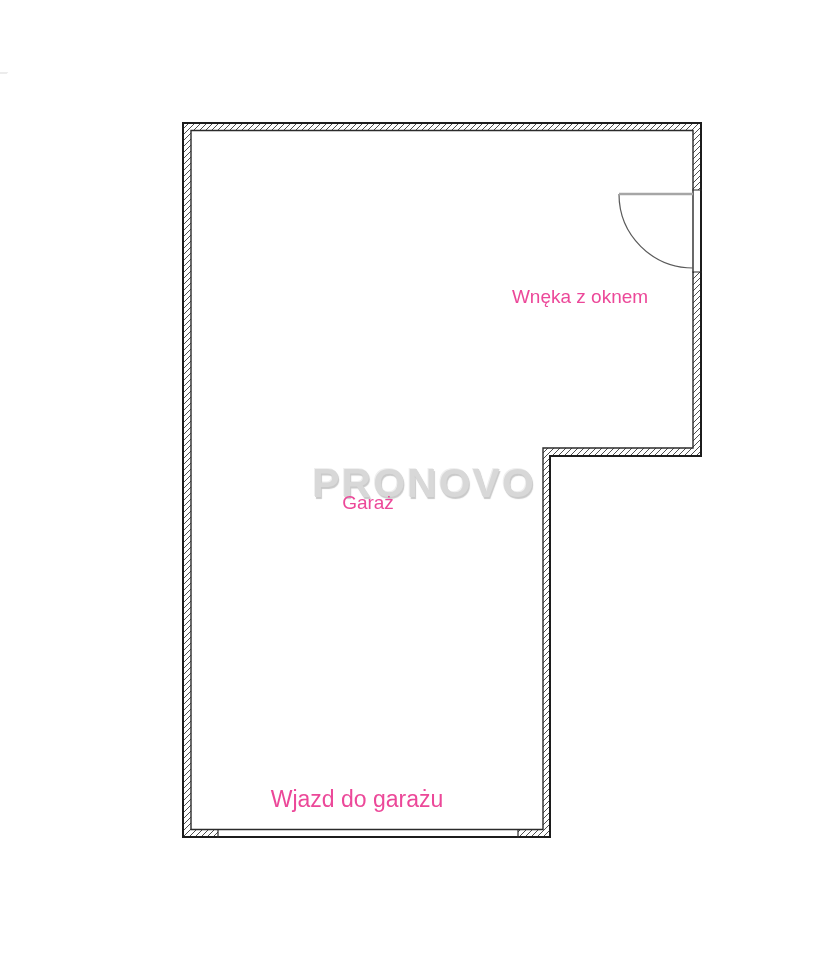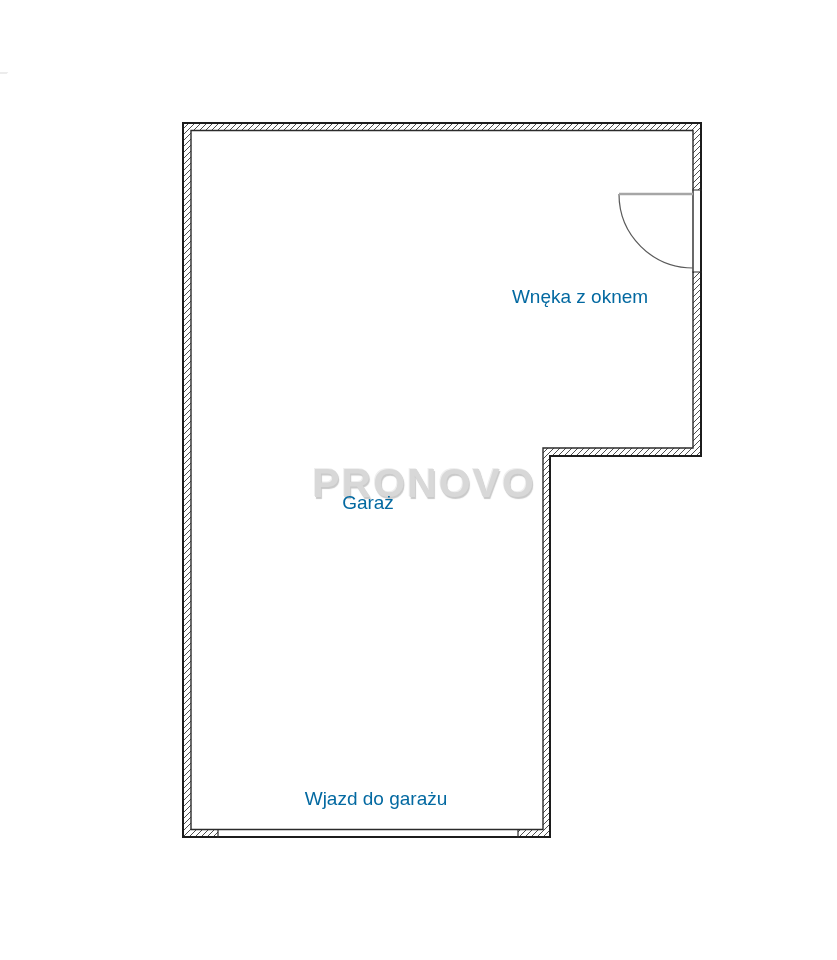--- a/index.html
+++ b/index.html
@@ -32,26 +32,26 @@
     letter-spacing: 2px;
     color: #d8d8d8;
     text-shadow: 1px 2px 1px #c9c9c9, -1px -1px 0 #efefef;
     white-space: nowrap;
     user-select: none;
   }
   .room-label {
     position: absolute;
     transform: translate(-50%, -50%);
     z-index: 3;
-    color: #0369a1;
+    color: #ec4899;
     white-space: nowrap;
   }
   .label-alcove   { left: 580px; top: 297px; font-size: 19px; }
   .label-garage   { left: 368px; top: 503px; font-size: 19px; }
-  .label-entrance { left: 376px; top: 799px; font-size: 19px; }
+  .label-entrance { left: 357px; top: 799px; font-size: 23px; }
   .stray-mark {
     position: absolute;
     left: 0px;
     top: 66px;
     width: 10px;
     height: 6px;
     z-index: 0;
     border-bottom: 2px solid #ececec;
     transform: skewX(-40deg);
   }

